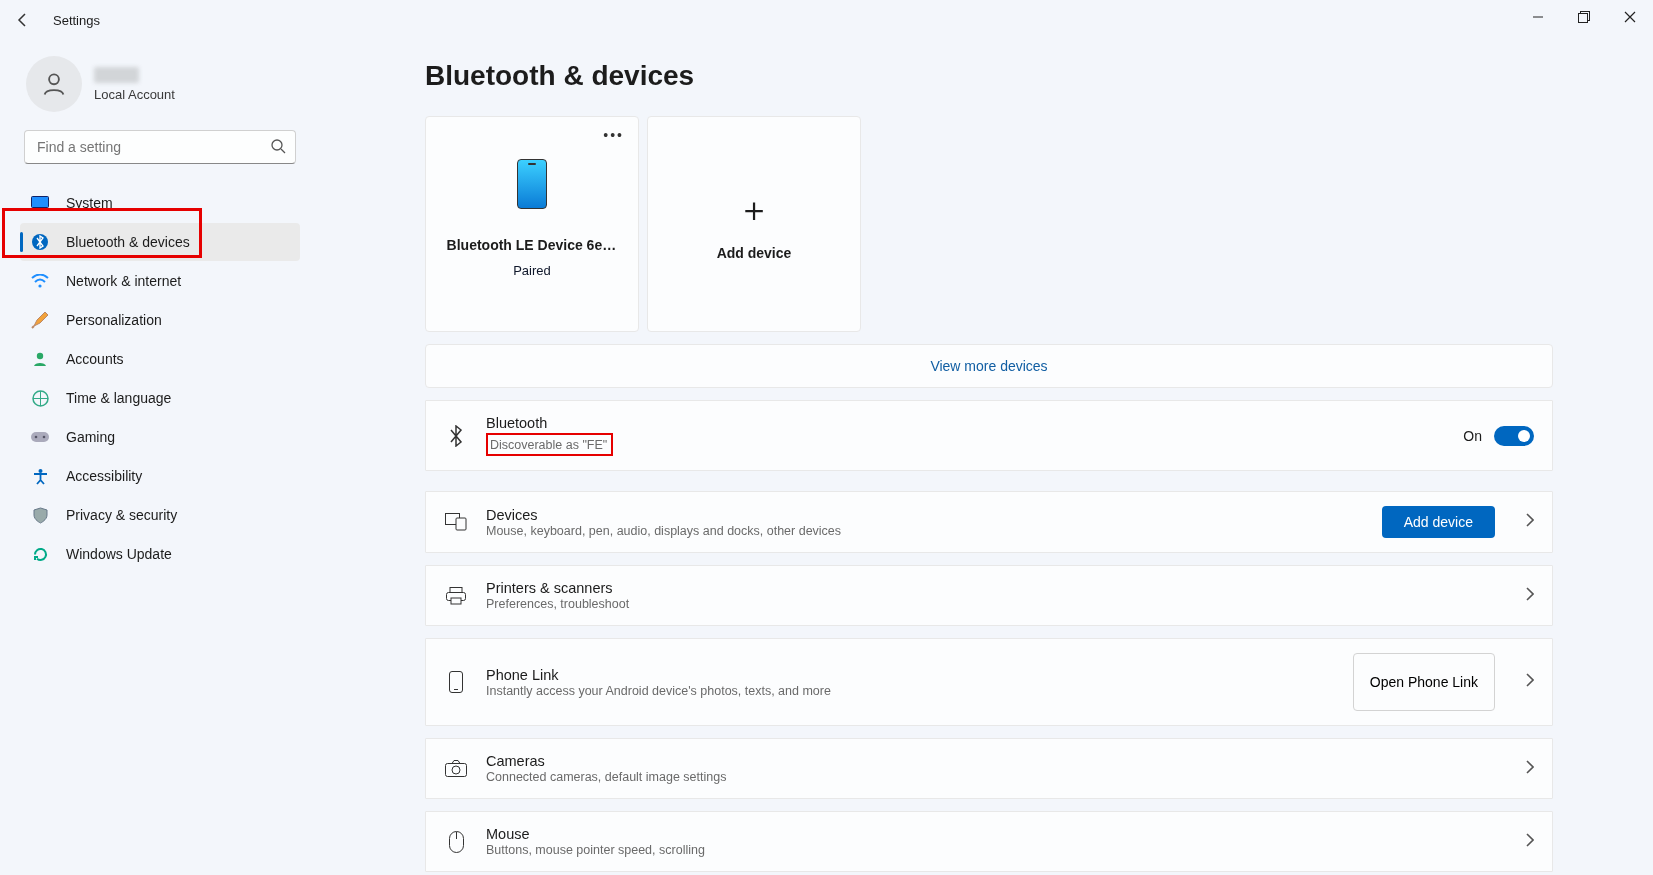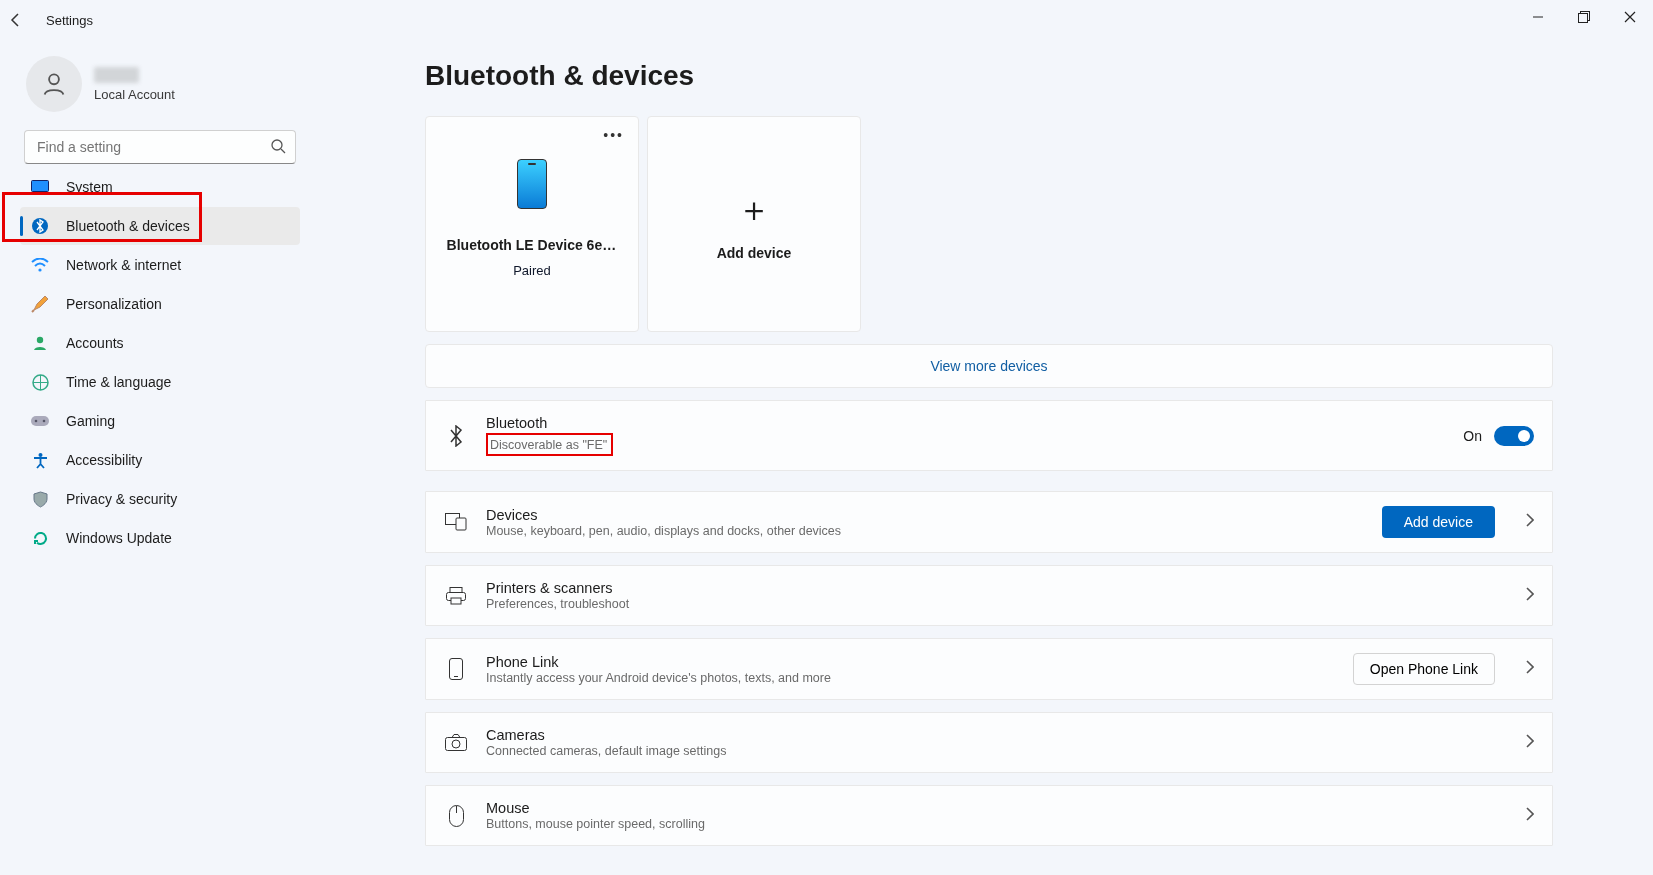--- a/index.html
+++ b/index.html
@@ -1,37 +1,37 @@
 <!DOCTYPE html>
 <html><head>
 <meta charset="utf-8">
 <style>
   * { box-sizing: border-box; margin: 0; padding: 0; font-family: "Segoe UI", Tahoma, sans-serif; }
   body { background: #f3f6fb; color: #1c1c1c; width: 1653px; height: 875px; overflow: hidden; position: relative; }
 
   
-  .titlebar { height: 40px; display: flex; align-items: center; padding-left: 0; }
+  .titlebar { height: 40px; display: flex; align-items: center; padding-left: 7px; }
   .titlebar .back { width: 32px; height: 32px; display:flex; align-items:center; justify-content:center; cursor:pointer; }
   .titlebar .title { margin-left: 14px; font-size: 13px; }
   .window-controls { position:absolute; top:0; right:0; display:flex; }
   .window-controls .wc { width:46px; height:34px; display:flex; align-items:center; justify-content:center; cursor:pointer; }
 
   
   .layout { display:flex; height: calc(100% - 40px); }
   .sidebar { width: 320px; padding: 12px 20px 0 20px; }
   .content { flex:1; padding: 12px 100px 0 105px; overflow:hidden; }
 
   
   .user { display:flex; align-items:center; gap:12px; padding:4px 6px 14px 6px; }
   .avatar { width:56px; height:56px; border-radius:50%; background:#e6e8eb; display:flex; align-items:center; justify-content:center; }
   .user-name-blur { width:45px; height:16px; background:#d2d5d8; filter: blur(2px); border-radius:2px; }
   .user-sub { font-size:13px; color:#3a3a3a; margin-top:4px; }
 
   
-  .search { position:relative; margin:4px 4px 4px 4px; }
+  .search { position:relative; margin:4px 4px 20px 4px; }
   .search input { width:100%; height:34px; border:1px solid #d0d0d0; border-bottom:1px solid #888; border-radius:4px; background:#fdfefe; padding:0 36px 0 12px; font-size:14px; color:#555; }
   .search .sicon { position:absolute; right:10px; top:8px; }
 
   
   .nav-item { display:flex; align-items:center; height:38px; border-radius:4px; padding:0 10px; cursor:pointer; gap:16px; margin:1px 0; position:relative; }
   .nav-item.active { background:#eaeaea; }
   .nav-item.active::before { content:""; position:absolute; left:0; top:9px; height:20px; width:3px; background:#0067c0; border-radius:2px; }
   .nav-icon { width:20px; height:20px; display:flex; align-items:center; justify-content:center; }
   .nav-label { font-size:14px; }
 
@@ -67,21 +67,21 @@
   .chevron { color:#555; margin-left:12px; }
 
   
   .toggle-wrap { display:flex; align-items:center; gap:12px; }
   .toggle-label { font-size:14px; }
   .toggle { width:40px; height:20px; background:#0067c0; border-radius:10px; position:relative; cursor:pointer; }
   .toggle::after{content:"";position:absolute;width:12px;height:12px;background:#fff;border-radius:50%;top:4px;right:4px;}
 
   
   .btn-primary { background:#0067c0; color:#fff; border:none; border-radius:4px; padding:8px 22px; font-size:14px; cursor:pointer; }
-  .btn-secondary { background:#fcfdfe; border:1px solid #d3d3d3; border-radius:4px; padding:7px 16px; font-size:14px; cursor:pointer; }
+  .btn-secondary { background:#fcfdfe; border:1px solid #d3d3d3; border-radius:4px; padding:20px 16px; font-size:14px; cursor:pointer; }
 
   .first-gap{margin-top:20px;}
 </style>
 </head>
 <body>
 
 <div class="titlebar">
   <div class="back">
     <svg width="16" height="16" viewBox="0 0 16 16">
         <path d="M10 2 L4 8 L10 14" stroke="#333" stroke-width="1.5" fill="none"></path>

